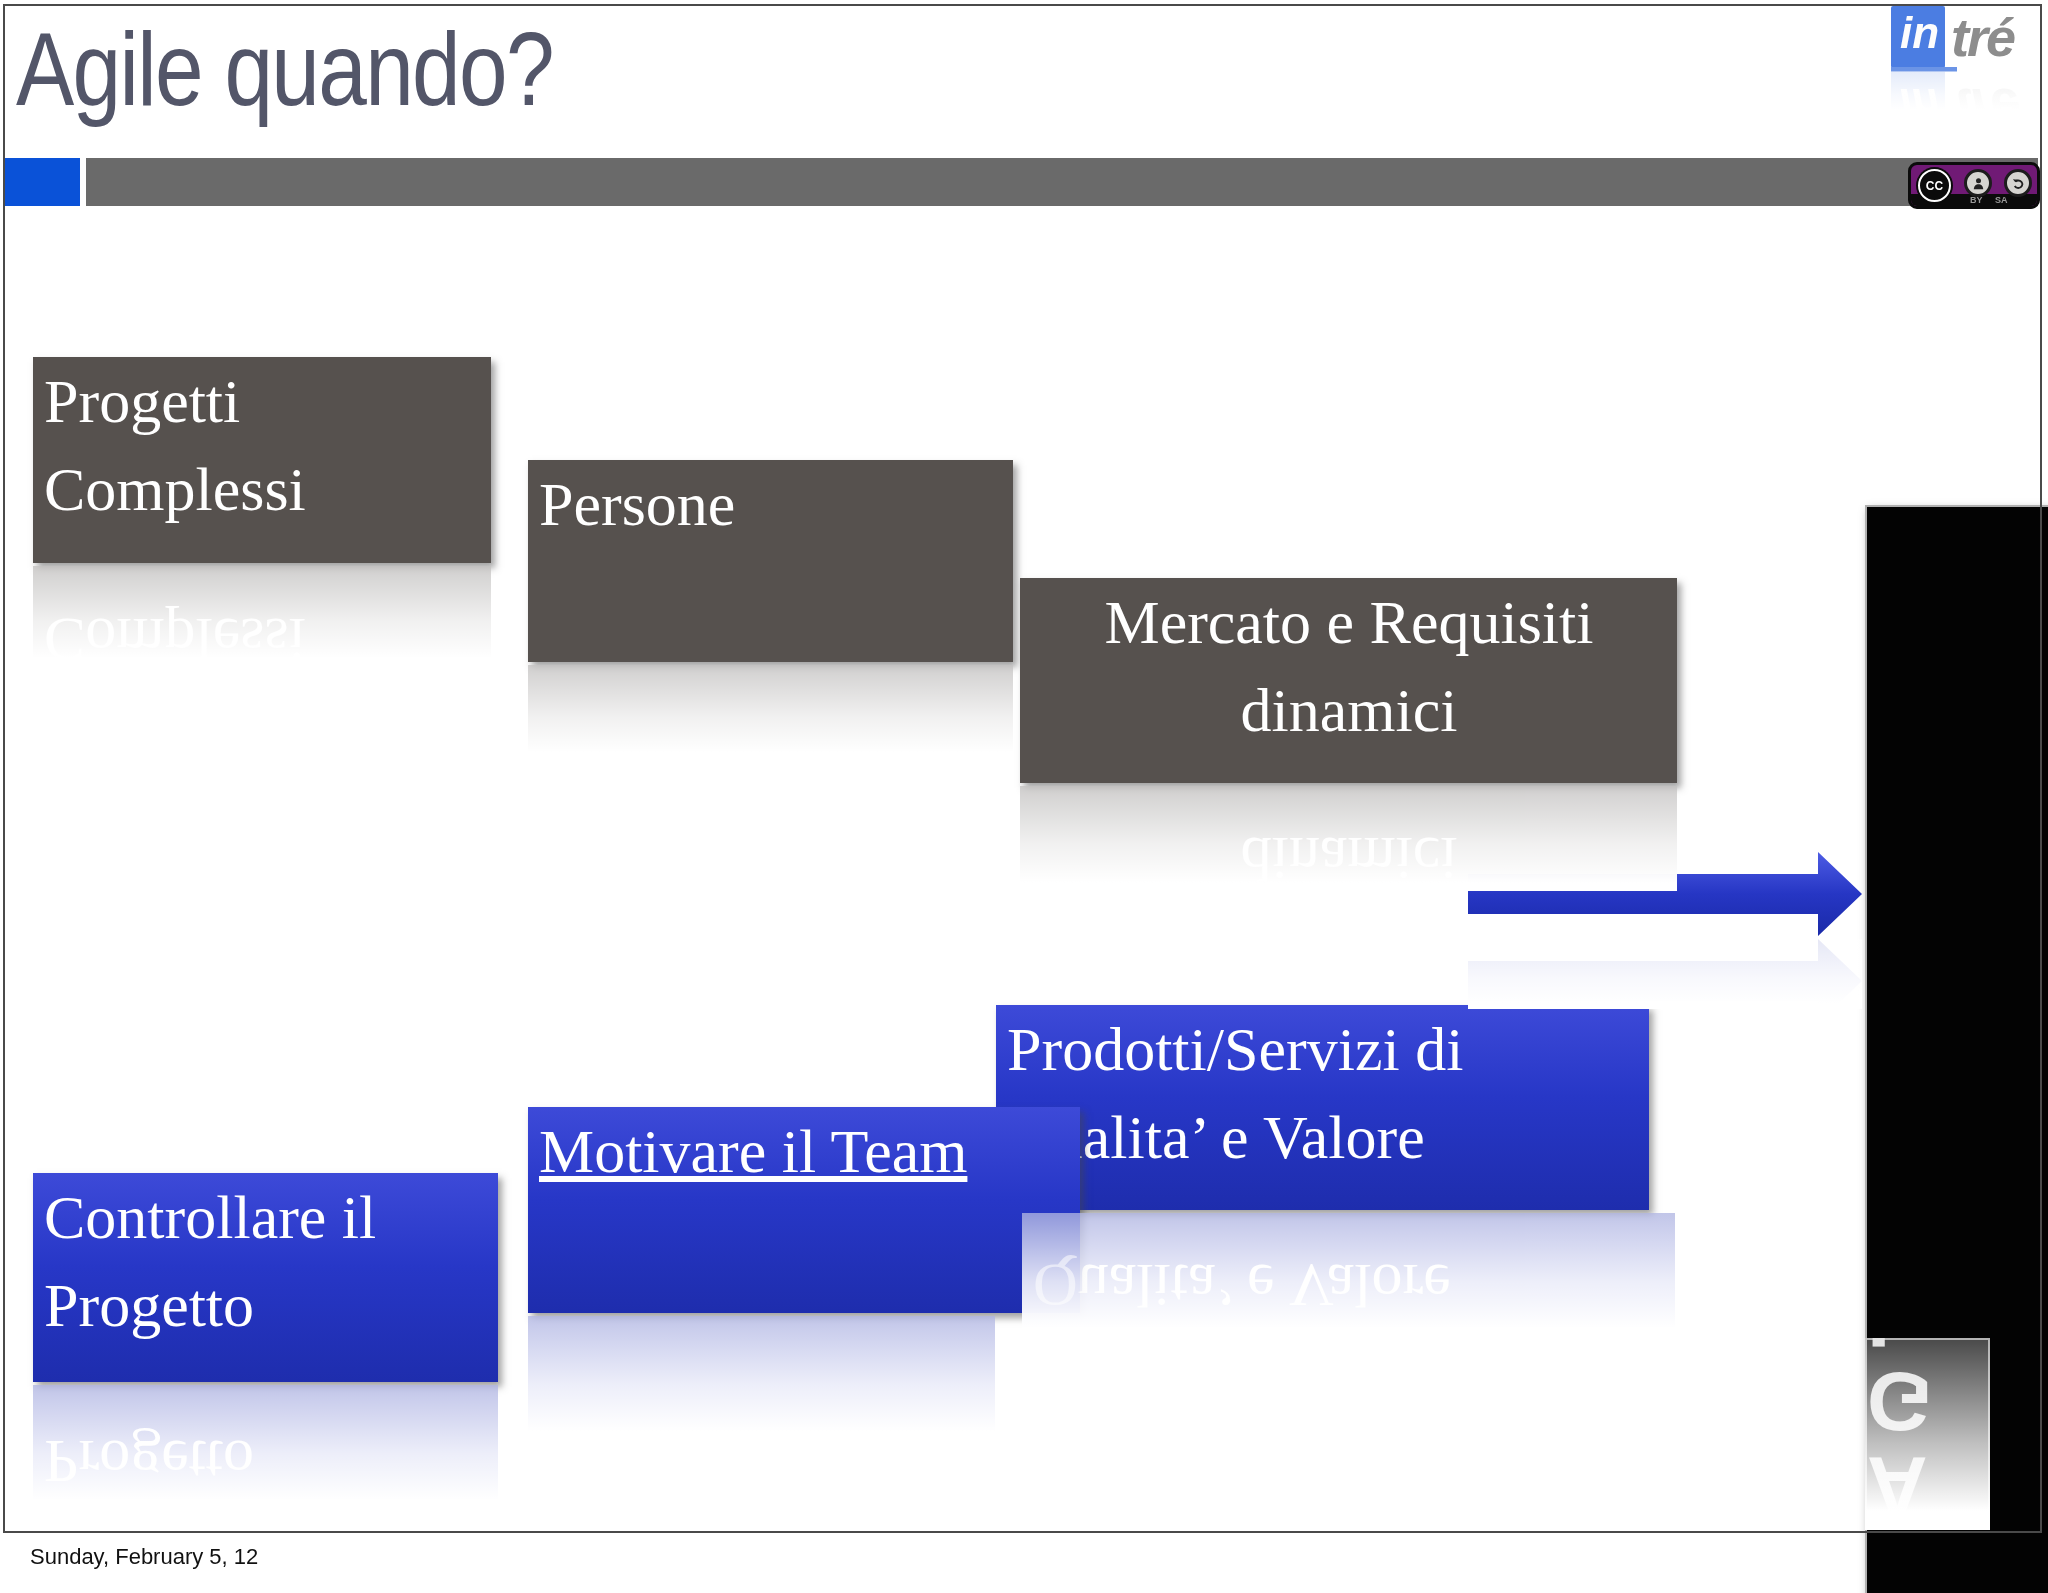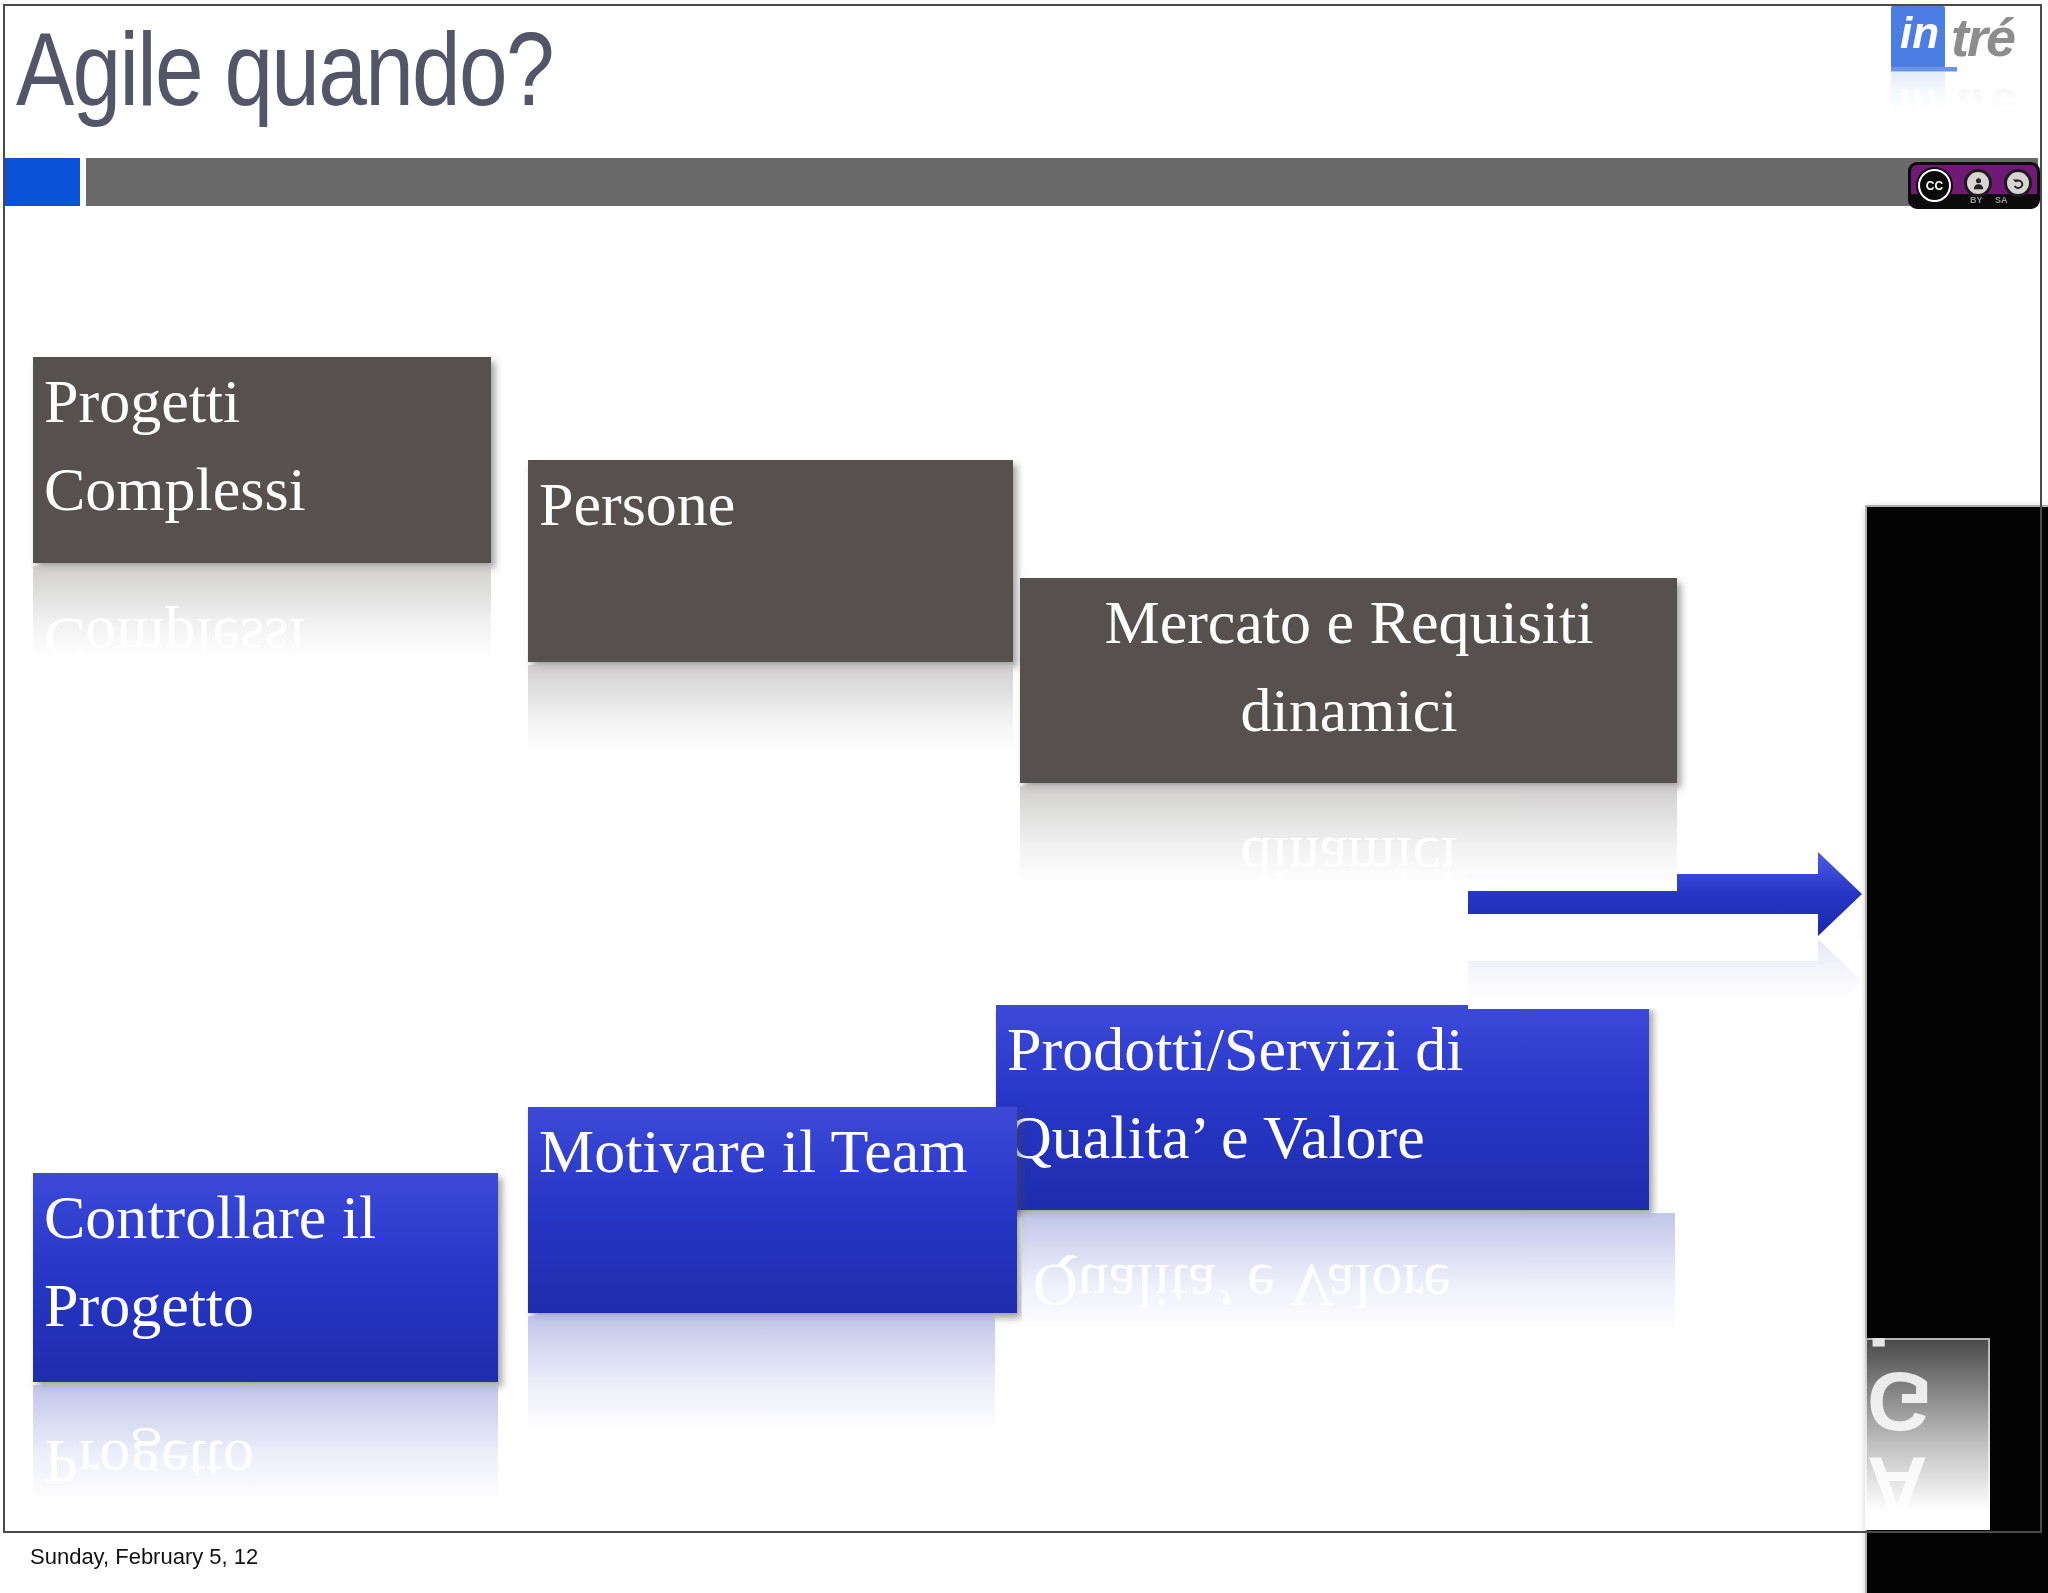--- a/index.html
+++ b/index.html
@@ -51,21 +51,21 @@
   .box{position:absolute;box-sizing:border-box;color:#fff;
        font-family:"Liberation Serif",serif;font-size:62px;line-height:1.42;
        padding:0 10px 0 11px;box-shadow:4px 5px 7px rgba(70,70,70,.5);}
   .box.gray{background:#56514e;}
   .box.blue{background:linear-gradient(180deg,#3d4ad8 0%,#2737c7 45%,#1e2dad 100%);}
 
   .g-progetti   {left:33px;  top:357px; width:458px;height:206px;}
   .g-persone    {left:528px; top:460px; width:485px;height:202px;}
   .g-mercato    {left:1020px;top:578px; width:657px;height:205px;text-align:center;}
   .g-prodotti   {left:996px;top:1005px;width:653px;height:205px;}
-  .g-motivare   {left:528px; top:1107px;width:489px;height:206px;}
+  .g-motivare   {left:528px; top:1107px;width:552px;height:206px;text-decoration:underline;}
   .g-controllare{left:33px;  top:1173px;width:465px;height:209px;}
 
   
   #arrow{position:absolute;}
   .g-arrow{left:1468px;top:852px;width:394px;height:84px;}
 
   
   #agile{position:absolute;}
   .g-agile{left:1865px;top:505px;width:125px;height:830px;}
   .agile-col{box-sizing:border-box;background:#030303;border:2px solid #b0b0b0;

